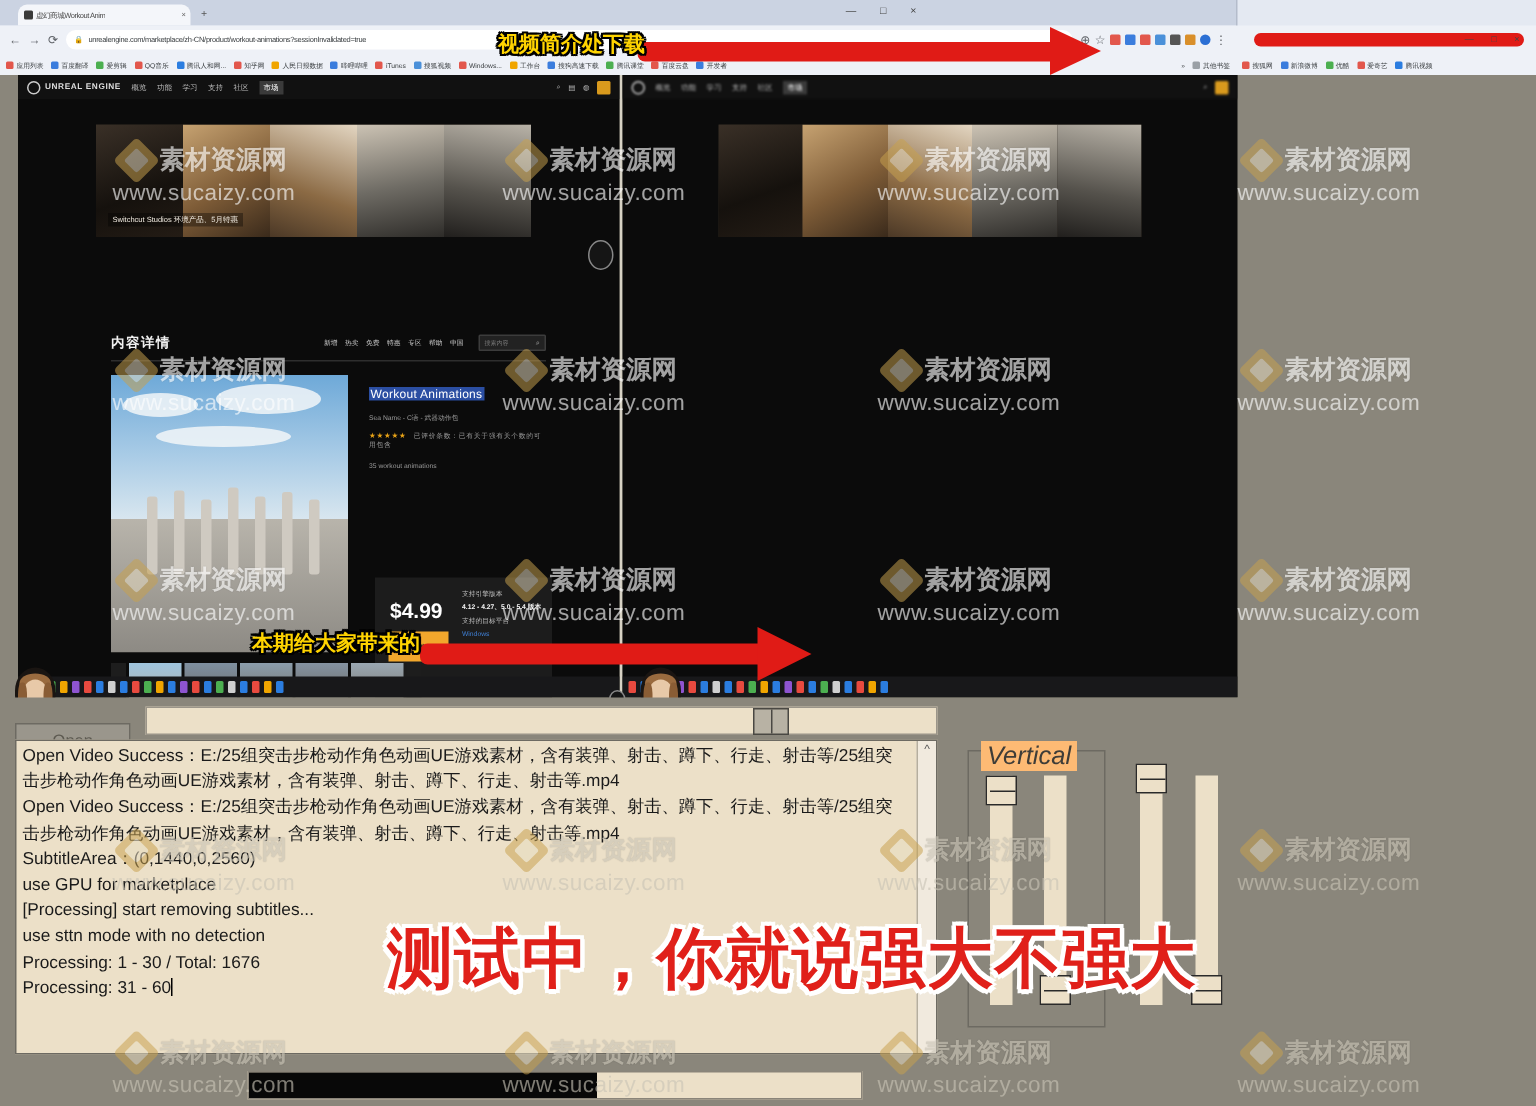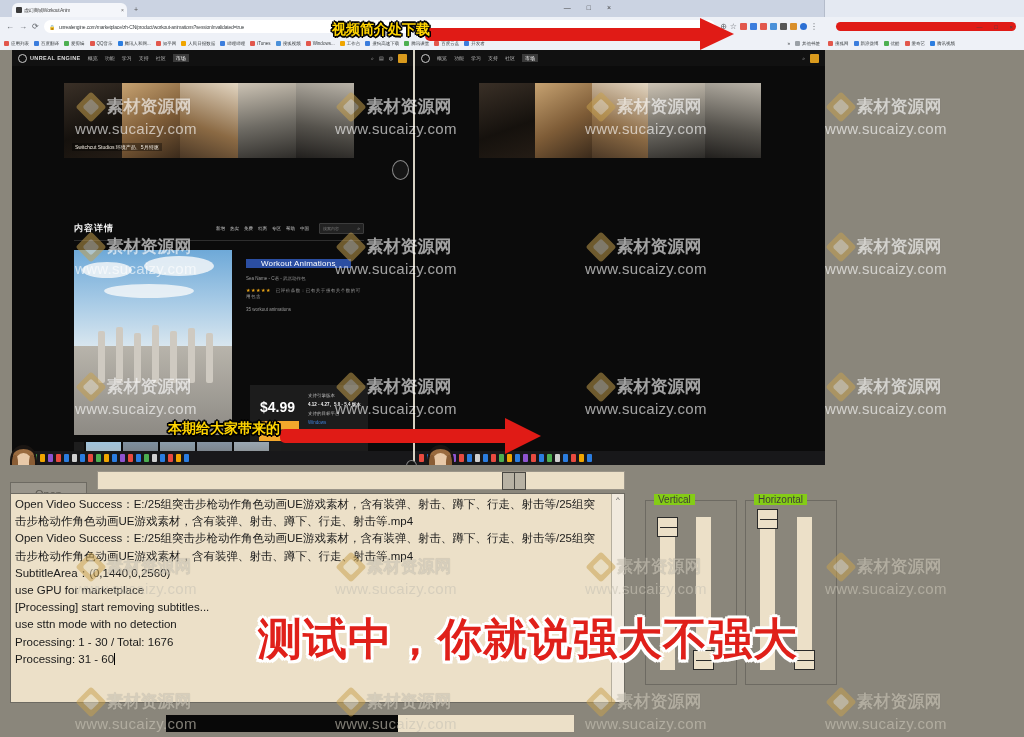--- a/index.html
+++ b/index.html
@@ -110,21 +110,21 @@
   .sky { position:absolute; left:0; top:0; width:100%; height:52%;
     background:linear-gradient(#6ea9d8,#a8cbe6 55%,#d8e6ef); }
   .ground { position:absolute; left:0; bottom:0; width:100%; height:48%;
     background:linear-gradient(#b8b4ab,#8d8a84); }
   .cloud { position:absolute; background:#f2f6f8; border-radius:50%; opacity:.85; }
   .figure { position:absolute; bottom:28%; width:7px; background:#cfcac1; border-radius:2px; }
 
   
   .item-info { position:absolute; left:234px; top:202px; width:118px; }
   .item-title { font-size:8px; color:#fff; background:#2b4ea2; display:inline-block;
-    padding:0 15px; letter-spacing:0.2px; filter:blur(0.3px); }
+    padding:0 1px; letter-spacing:0.2px; filter:blur(0.3px); }
   .item-sub { font-size:4.5px; color:#9a9a9a; margin-top:6px; filter:blur(0.3px); }
   .item-stars { margin-top:6px; font-size:5px; color:#e8a317; letter-spacing:0.5px; }
   .item-tags { font-size:4.5px; color:#9a9a9a; display:inline; margin-left:3px; }
   .item-desc { font-size:4.5px; color:#9a9a9a; margin-top:8px; filter:blur(0.3px); }
 
   
   .price-card { position:absolute; background:#1c1c1c; }
   .pc-l { left:238px; top:335px; width:118px; height:88px; }
   .price { position:absolute; left:10px; top:14px; font-size:14px; color:#fff; font-weight:bold; }
   .buy-btn { position:absolute; left:9px; top:36px; width:40px; height:20px;
@@ -215,23 +215,23 @@
   .caret { display:inline-block; width:1px; height:12px; background:#000;
     vertical-align:-2px; }
   .log-scroll { position:absolute; right:0; top:0; width:13px; height:100%;
     background:#f1eade; border-left:1px solid #b5ae9e; }
   .log-scroll .up { font-size:8px; color:#555; text-align:center; line-height:12px; }
 
   
   .gbox { position:absolute; border:1px solid #6d6a62; }
   .gbox-v { left:645px; top:500px; width:92px; height:185px; }
   .gbox-h { left:745px; top:500px; width:92px; height:185px; }
-  .gbox-lbl { position:absolute; top:-7px; left:8px; background:#84cc16;
-    padding:0 4px; font-size:10px; color:#3f3d38;
-    font-family:"Liberation Sans", sans-serif; }
+  .gbox-lbl { position:absolute; top:-7px; left:8px; background:#fdba74;
+    padding:0 4px; font-size:17px; color:#3f3d38;
+    font-family:"Liberation Sans", sans-serif;font-style:italic; }
 
   .slider { position:absolute; width:15px; background:#ece0c8; }
   .sl-thumb { position:absolute; left:-3px; width:21px; height:20px;
     background:#ece0c8; border:1px solid #2a2a2a; }
   .sl-thumb::after { content:""; position:absolute; left:2px; top:9px;
     width:17px; height:1px; background:#2a2a2a; }
 
   .btn-run { position:absolute; left:10px; top:713px; width:150px; height:21px;
     background:#9a968c; border:1px solid #4f4c46; color:#6e6a61; font-size:11px;
     display:flex; align-items:center; justify-content:center; }
@@ -634,23 +634,20 @@
   <div class="gbox gbox-v">
     <span class="gbox-lbl">Vertical</span>
   </div>
   <div class="slider" style="left:660px;top:517px;height:153px;">
     <div class="sl-thumb" style="top:0px;"></div>
   </div>
   <div class="slider" style="left:696px;top:517px;height:153px;">
     <div class="sl-thumb" style="top:133px;"></div>
   </div>
 
-  <div class="gbox gbox-h">
-    <span class="gbox-lbl">Horizontal</span>
-  </div>
   <div class="slider" style="left:760px;top:517px;height:153px;">
     <div class="sl-thumb" style="top:-8px;"></div>
   </div>
   <div class="slider" style="left:797px;top:517px;height:153px;">
     <div class="sl-thumb" style="top:133px;"></div>
   </div>
 
   <div class="progress">
     <div class="progress-fill"></div>
   </div>

